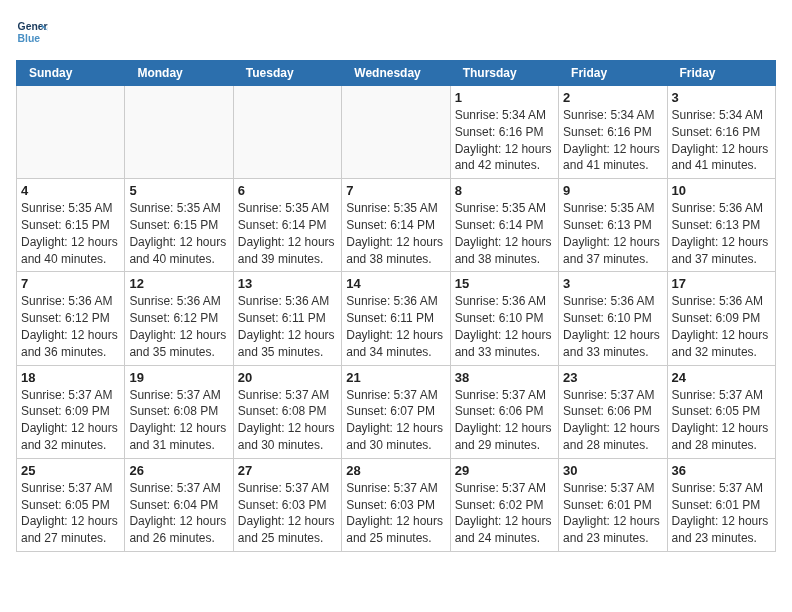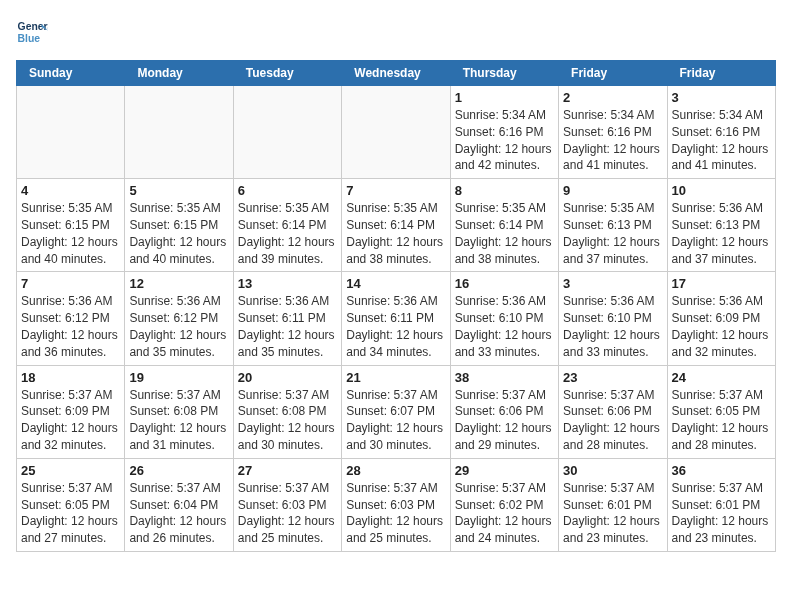--- a/index.html
+++ b/index.html
@@ -210,21 +210,21 @@
 and 35 minutes.</div>
         </td>
         <td>
           <span class="day-number">14</span>
           <div class="cell-text" style="white-space: pre-line;">Sunrise: 5:36 AM
 Sunset: 6:11 PM
 Daylight: 12 hours
 and 34 minutes.</div>
         </td>
         <td>
-          <span class="day-number">16</span>
+          <span class="day-number">15</span>
           <div class="cell-text" style="white-space: pre-line;">Sunrise: 5:36 AM
 Sunset: 6:10 PM
 Daylight: 12 hours
 and 33 minutes.</div>
         </td>
         <td>
           <span class="day-number">3</span>
           <div class="cell-text" style="white-space: pre-line;">Sunrise: 5:36 AM
 Sunset: 6:10 PM
 Daylight: 12 hours

